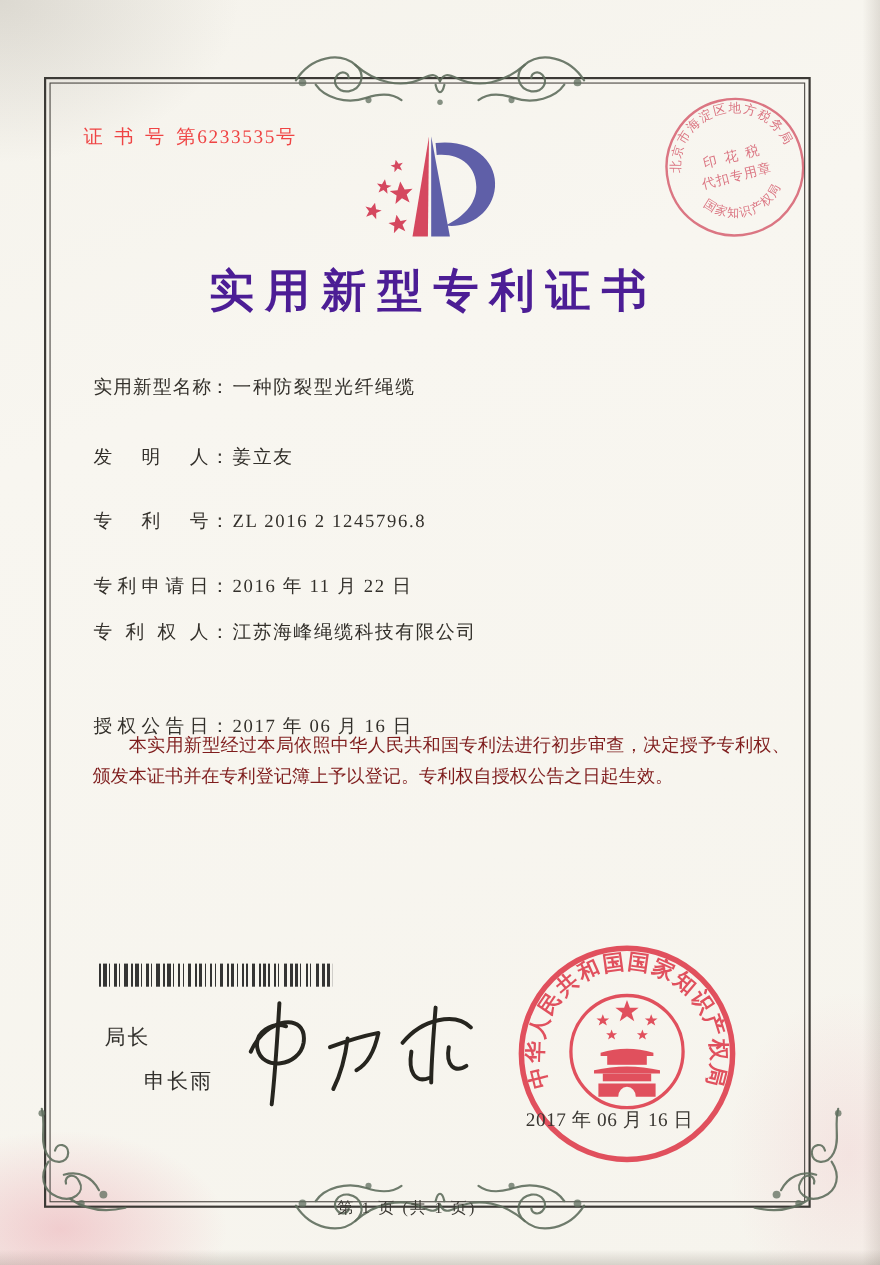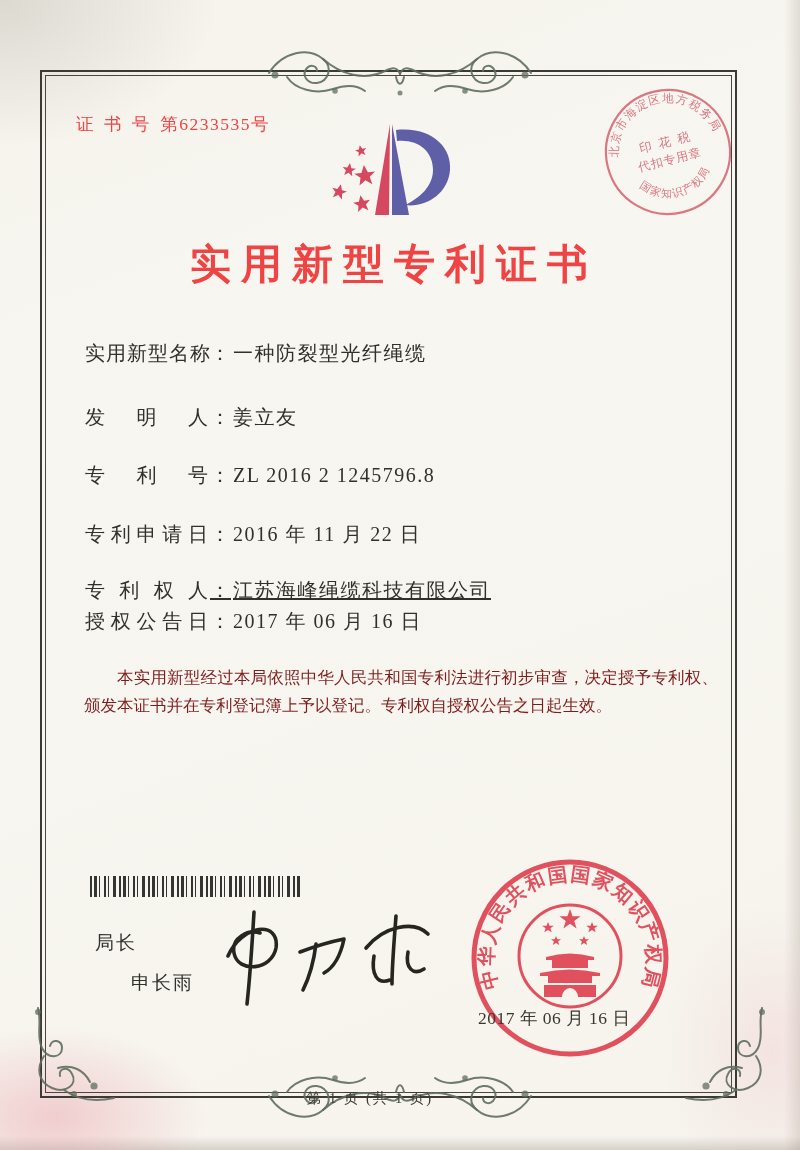--- a/index.html
+++ b/index.html
@@ -37,28 +37,28 @@
   .orn-stroke{fill:none;stroke:var(--ornament,#5f6e5d);stroke-width:2;stroke-linecap:round;opacity:.9;}
   .orn-dot{fill:var(--ornament,#5f6e5d);opacity:.75;}
 
   .cert-no{position:absolute;left:76px;top:112px;font-size:17.5px;letter-spacing:3px;
     color:#ef4444;white-space:nowrap;}
   .cert-no .val{margin-left:8px;letter-spacing:1.5px;}
 
   .logo{position:absolute;left:318px;top:118px;width:165px;height:114px;}
 
   .title{position:absolute;left:40px;top:237px;width:698px;text-align:center;
-    font-size:41px;font-weight:600;letter-spacing:10px;text-indent:10px;color:#ef4444;}
-
-  .row{position:absolute;left:85px;font-size:20px;color:#33302b;white-space:nowrap;letter-spacing:1px;}
+    font-size:41px;font-weight:600;letter-spacing:10px;text-indent:10px;color:#4c1d95;}
+
+  .row{position:absolute;left:85px;font-size:17px;color:#33302b;white-space:nowrap;letter-spacing:1px;}
   .f-label{display:inline-block;width:6.2em;text-align:justify;text-align-last:justify;vertical-align:bottom;}
   .f-colon{margin:0 2px 0 1px;}
   .f-value{letter-spacing:1.5px;}
   .row-0{top:340px;} .row-1{top:404px;} .row-2{top:462px;}
-  .row-3{top:521px;} .row-4{top:577px;text-decoration:underline;} .row-5{top:608px;}
+  .row-3{top:521px;} .row-4{top:563px;} .row-5{top:648px;}
 
   .body-text{position:absolute;left:84px;top:664px;width:634px;font-size:16.5px;
     line-height:28px;text-align:justify;color:#7f1d1d;}
   .body-text p{text-indent:2em;}
 
   .barcode{position:absolute;left:90px;top:876px;width:212px;height:21px;
     background:repeating-linear-gradient(90deg,
       #1a1a1a 0 2px, transparent 2px 4px,
       #1a1a1a 4px 7px, transparent 7px 9px,
       #1a1a1a 9px 10px, transparent 10px 14px,

